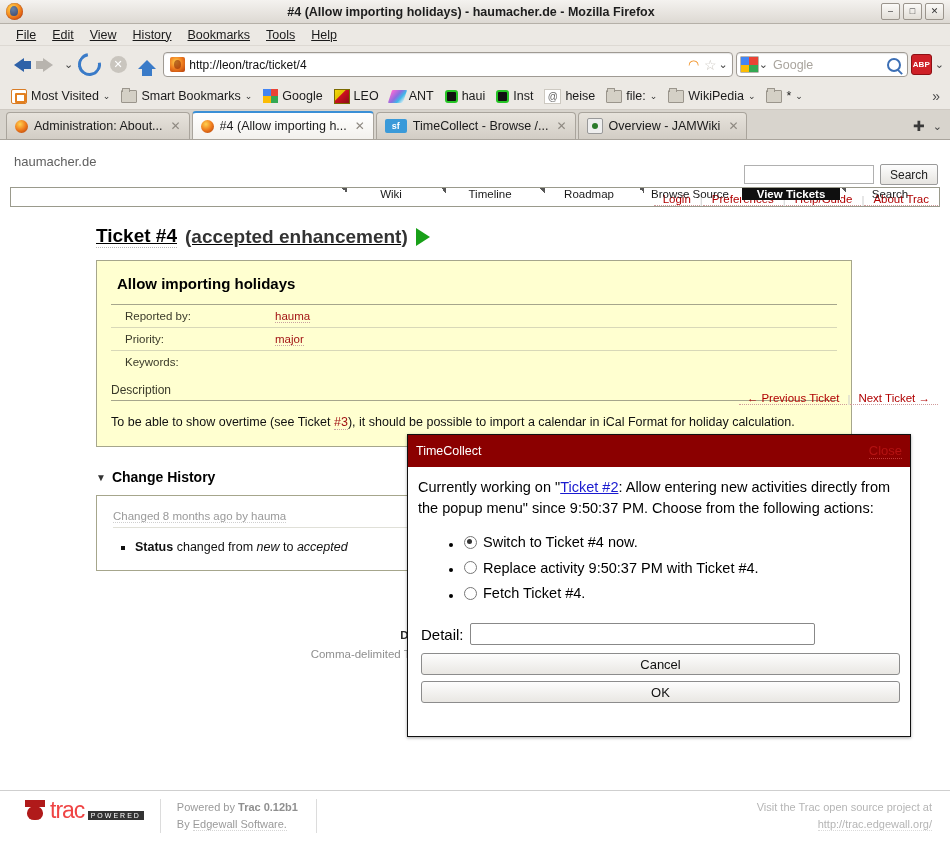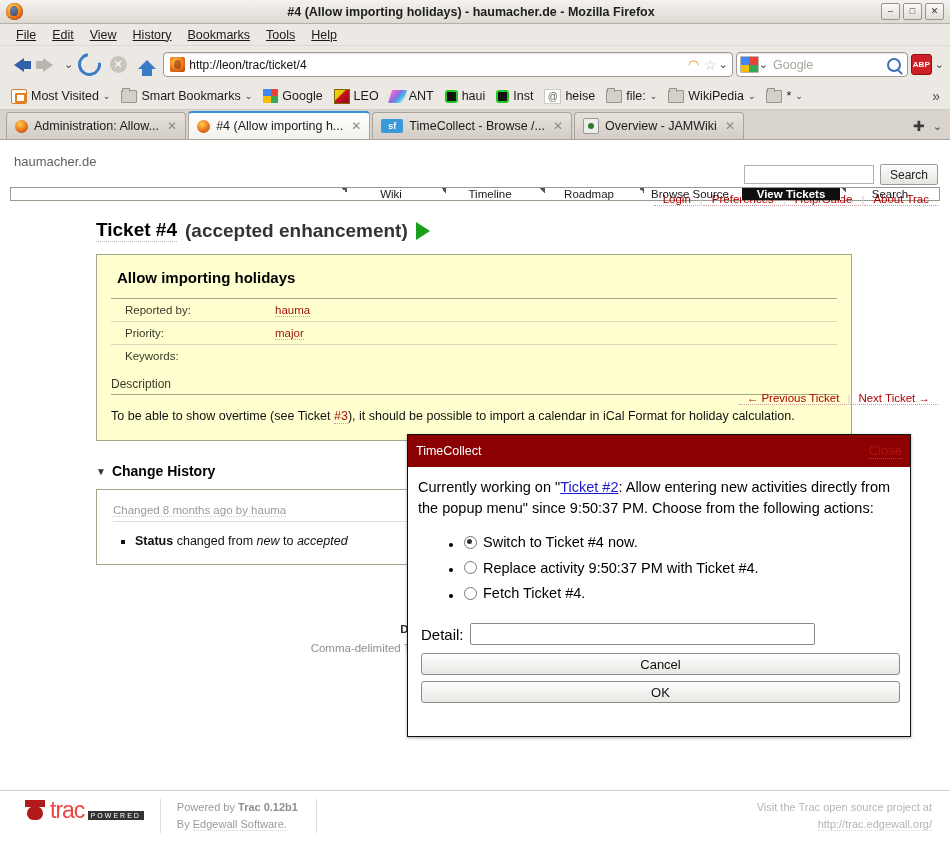--- a/index.html
+++ b/index.html
@@ -208,21 +208,21 @@
     background:linear-gradient(#fdfdfd,#e6e4e0);font-size:12px;color:#222;
   }
   .metanav{
     position:absolute;right:12px;top:53px;display:flex;align-items:center;
     font-size:11.5px;
   }
   .metanav a{color:#b00000;text-decoration:none;border-bottom:1px dotted #d09a9a;padding:0 9px;}
   .metanav .sep{color:#cfcfcf;}
 
   .mainnav{
-    margin:18px 10px 0 10px;height:14px;border:1px solid #9a9a8c;
+    margin:18px 10px 0 10px;height:20px;border:1px solid #9a9a8c;
     background:#fff;display:flex;align-items:flex-start;box-sizing:border-box;
   }
   .mainnav .spacer{flex:1;}
   .mainnav .tabi{
     position:relative;min-width:74px;padding:0 12px;display:flex;align-items:center;justify-content:center;
     font-size:11.5px;color:#1a1a1a;border-left:1px solid #ffffff;
   }
   .mainnav .tabi:before{
     content:"";position:absolute;left:0;top:0;width:5px;height:5px;
     background:linear-gradient(45deg,transparent 50%, #575757 50%);
@@ -230,21 +230,21 @@
   .mainnav .tabi.active{background:#0f0f0f;color:#fff;font-weight:bold;}
   .mainnav .tabi.active:before{display:none;}
 
   .ctxnav{
     position:absolute;right:12px;top:252px;font-size:11.5px;display:flex;align-items:center;
   }
   .ctxnav a{color:#b00000;text-decoration:none;border-bottom:1px dotted #d09a9a;padding:0 8px;}
   .ctxnav .sep{color:#cfcfcf;}
 
   .ticket-title{
-    margin:18px 0 0 96px;font-size:19px;color:#000;font-weight:bold;display:flex;align-items:center;gap:8px;
+    margin:18px 0 0 96px;font-size:19px;color:#000;font-weight:bold;display:flex;align-items:center;gap:8px;text-decoration:underline;
   }
   .ticket-title .num{border-bottom:1px dotted #b7b7b7;}
   .ticket-title .status{color:#333;font-weight:bold;}
   .play-btn{
     width:0;height:0;border-top:9px solid transparent;border-bottom:9px solid transparent;
     border-left:14px solid #18a018;
   }
 
   .ticketbox{
     margin:12px 0 0 96px;width:756px;border:1px solid #a6a68c;
@@ -507,21 +507,21 @@
         <span class="ico-folder"></span>
         <span class="lbl">*</span>
         <span class="cv">⌄</span>
       </div>
     <div class="chev-more">»</div>
   </div>
 
   <div class="tabstrip">
     <div class="tab">
       <span class="ico-ffsmall"></span>
-      <span class="name">Administration: Allow...</span>
+      <span class="name">Administration: About...</span>
       <span class="x">✕</span>
     </div>
     <div class="tab active">
       <span class="ico-ffsmall"></span>
       <span class="name">#4 (Allow importing h...</span>
       <span class="x">✕</span>
     </div>
     <div class="tab">
       <span class="ico-sf">sf</span>
       <span class="name">TimeCollect - Browse /...</span>

